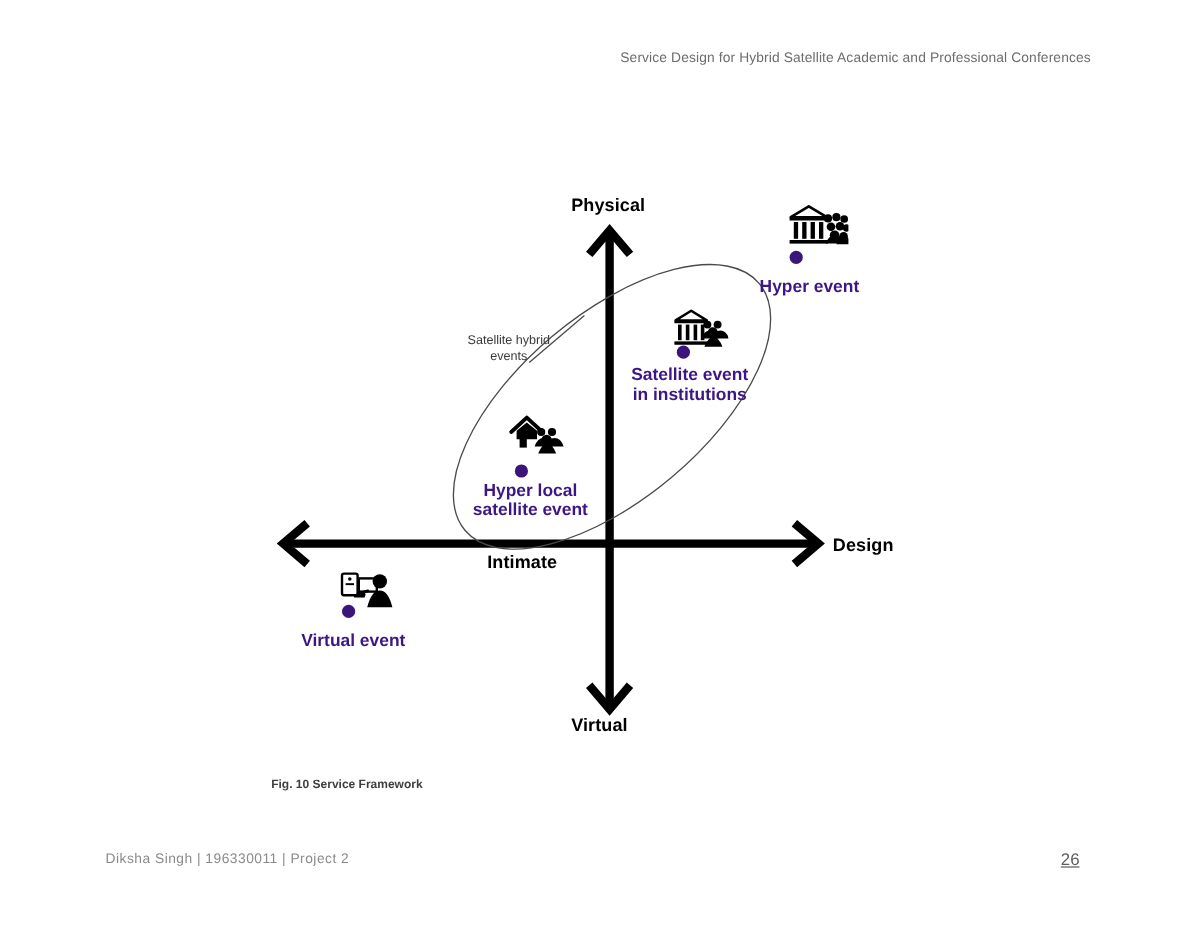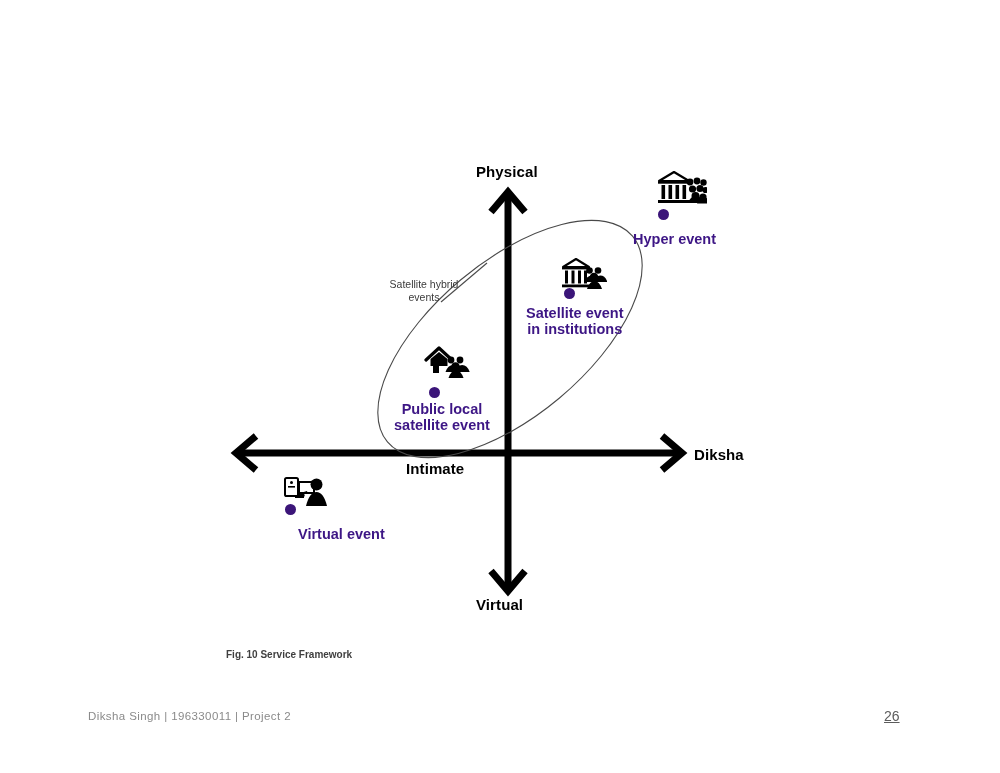--- a/index.html
+++ b/index.html
@@ -65,21 +65,21 @@
     font-size: 14.5px;
     font-weight: bold;
     color: #3d1685;
     line-height: 15.5px;
     white-space: nowrap;
     text-align: center;
   }
   .lbl-main      { left: 633px; top: 232px; }
   .lbl-satinst   { left: 526px; top: 306px; }
   .lbl-hyper     { left: 394px; top: 402px; }
-  .lbl-virtual   { left: 251px; top: 527px; margin-left: 47px; }
+  .lbl-virtual   { left: 251px; top: 527px; }
 
   
   .ellipse-note {
     position: absolute;
     left: 376px;
     top: 278px;
     width: 96px;
     font-size: 10.5px;
     color: #3b3b3b;
     line-height: 12.5px;
@@ -139,20 +139,21 @@
     color: #5c5c5c;
     white-space: nowrap;
     text-decoration: underline;
   }
 </style>
 </head>
 <body>
 
 <div id="page">
 
+  <div class="doc-header">Service Design for Hybrid Satellite Academic and Professional Conferences</div>
 
   <div class="figure">
 
     <svg width="1000" height="700">
 
       <line x1="508" y1="196" x2="508" y2="588" stroke="#000000" stroke-width="7"></line>
 
       <polyline points="491,212 508,192 525,212" fill="none" stroke="#000000" stroke-width="7" stroke-linecap="butt" stroke-linejoin="miter"></polyline>
 
       <polyline points="491,571 508,591 525,571" fill="none" stroke="#000000" stroke-width="7" stroke-linecap="butt" stroke-linejoin="miter"></polyline>
@@ -162,21 +163,21 @@
       <polyline points="256,436 236,453 256,470" fill="none" stroke="#000000" stroke-width="7" stroke-linecap="butt" stroke-linejoin="miter"></polyline>
 
       <polyline points="662,436 682,453 662,470" fill="none" stroke="#000000" stroke-width="7" stroke-linecap="butt" stroke-linejoin="miter"></polyline>
 
       <ellipse cx="510" cy="339" rx="160" ry="77" transform="rotate(-40 510 339)" fill="none" stroke="#4a4a4a" stroke-width="1.1"></ellipse>
 
       <line x1="441" y1="302" x2="487" y2="263" stroke="#4a4a4a" stroke-width="1.1"></line>
     </svg>
 
     <div class="axis-label axis-physical">Physical</div>
-    <div class="axis-label axis-public">Diksha</div>
+    <div class="axis-label axis-public">Design</div>
     <div class="axis-label axis-virtual">Virtual</div>
     <div class="axis-label axis-intimate">Intimate</div>
 
     <div class="ellipse-note">Satellite hybrid
 events</div>
 
     <div class="icon ic-main">
       <svg width="50" height="38" viewBox="0 0 50 38">
 
         <path d="M2 11 L17 2 L32 11 Z" fill="none" stroke="#000" stroke-width="2.2" stroke-linejoin="round"></path>
@@ -247,21 +248,21 @@
         <circle cx="36" cy="16" r="3.4" fill="#000"></circle>
         <path d="M21.5 28 q2.4 -7 7.6 -7 q5.2 0 7.6 7 Z" fill="#000"></path>
         <path d="M30.5 28 q2.4 -7 7.6 -7 q5.2 0 7.6 7 Z" fill="#000"></path>
 
         <circle cx="31.5" cy="22.5" r="4.3" fill="#000"></circle>
         <path d="M24.5 34 q2.9 -8 7.5 -8 q4.6 0 7.5 8 Z" fill="#000"></path>
       </svg>
     </div>
     <div class="dot dot-hyper"></div>
     <div class="pt-label lbl-hyper">
-      <div>Public local</div>
+      <div>Hyper local</div>
       <div>satellite event</div>
     </div>
 
     <div class="icon ic-virtual">
       <svg width="50" height="38" viewBox="0 0 50 38">
 
         <rect x="3" y="4" width="13" height="18" rx="1.6" fill="none" stroke="#000" stroke-width="2"></rect>
         <circle cx="9.5" cy="8.5" r="1.5" fill="#000"></circle>
         <rect x="6" y="12" width="7" height="1.6" fill="#000"></rect>
 

